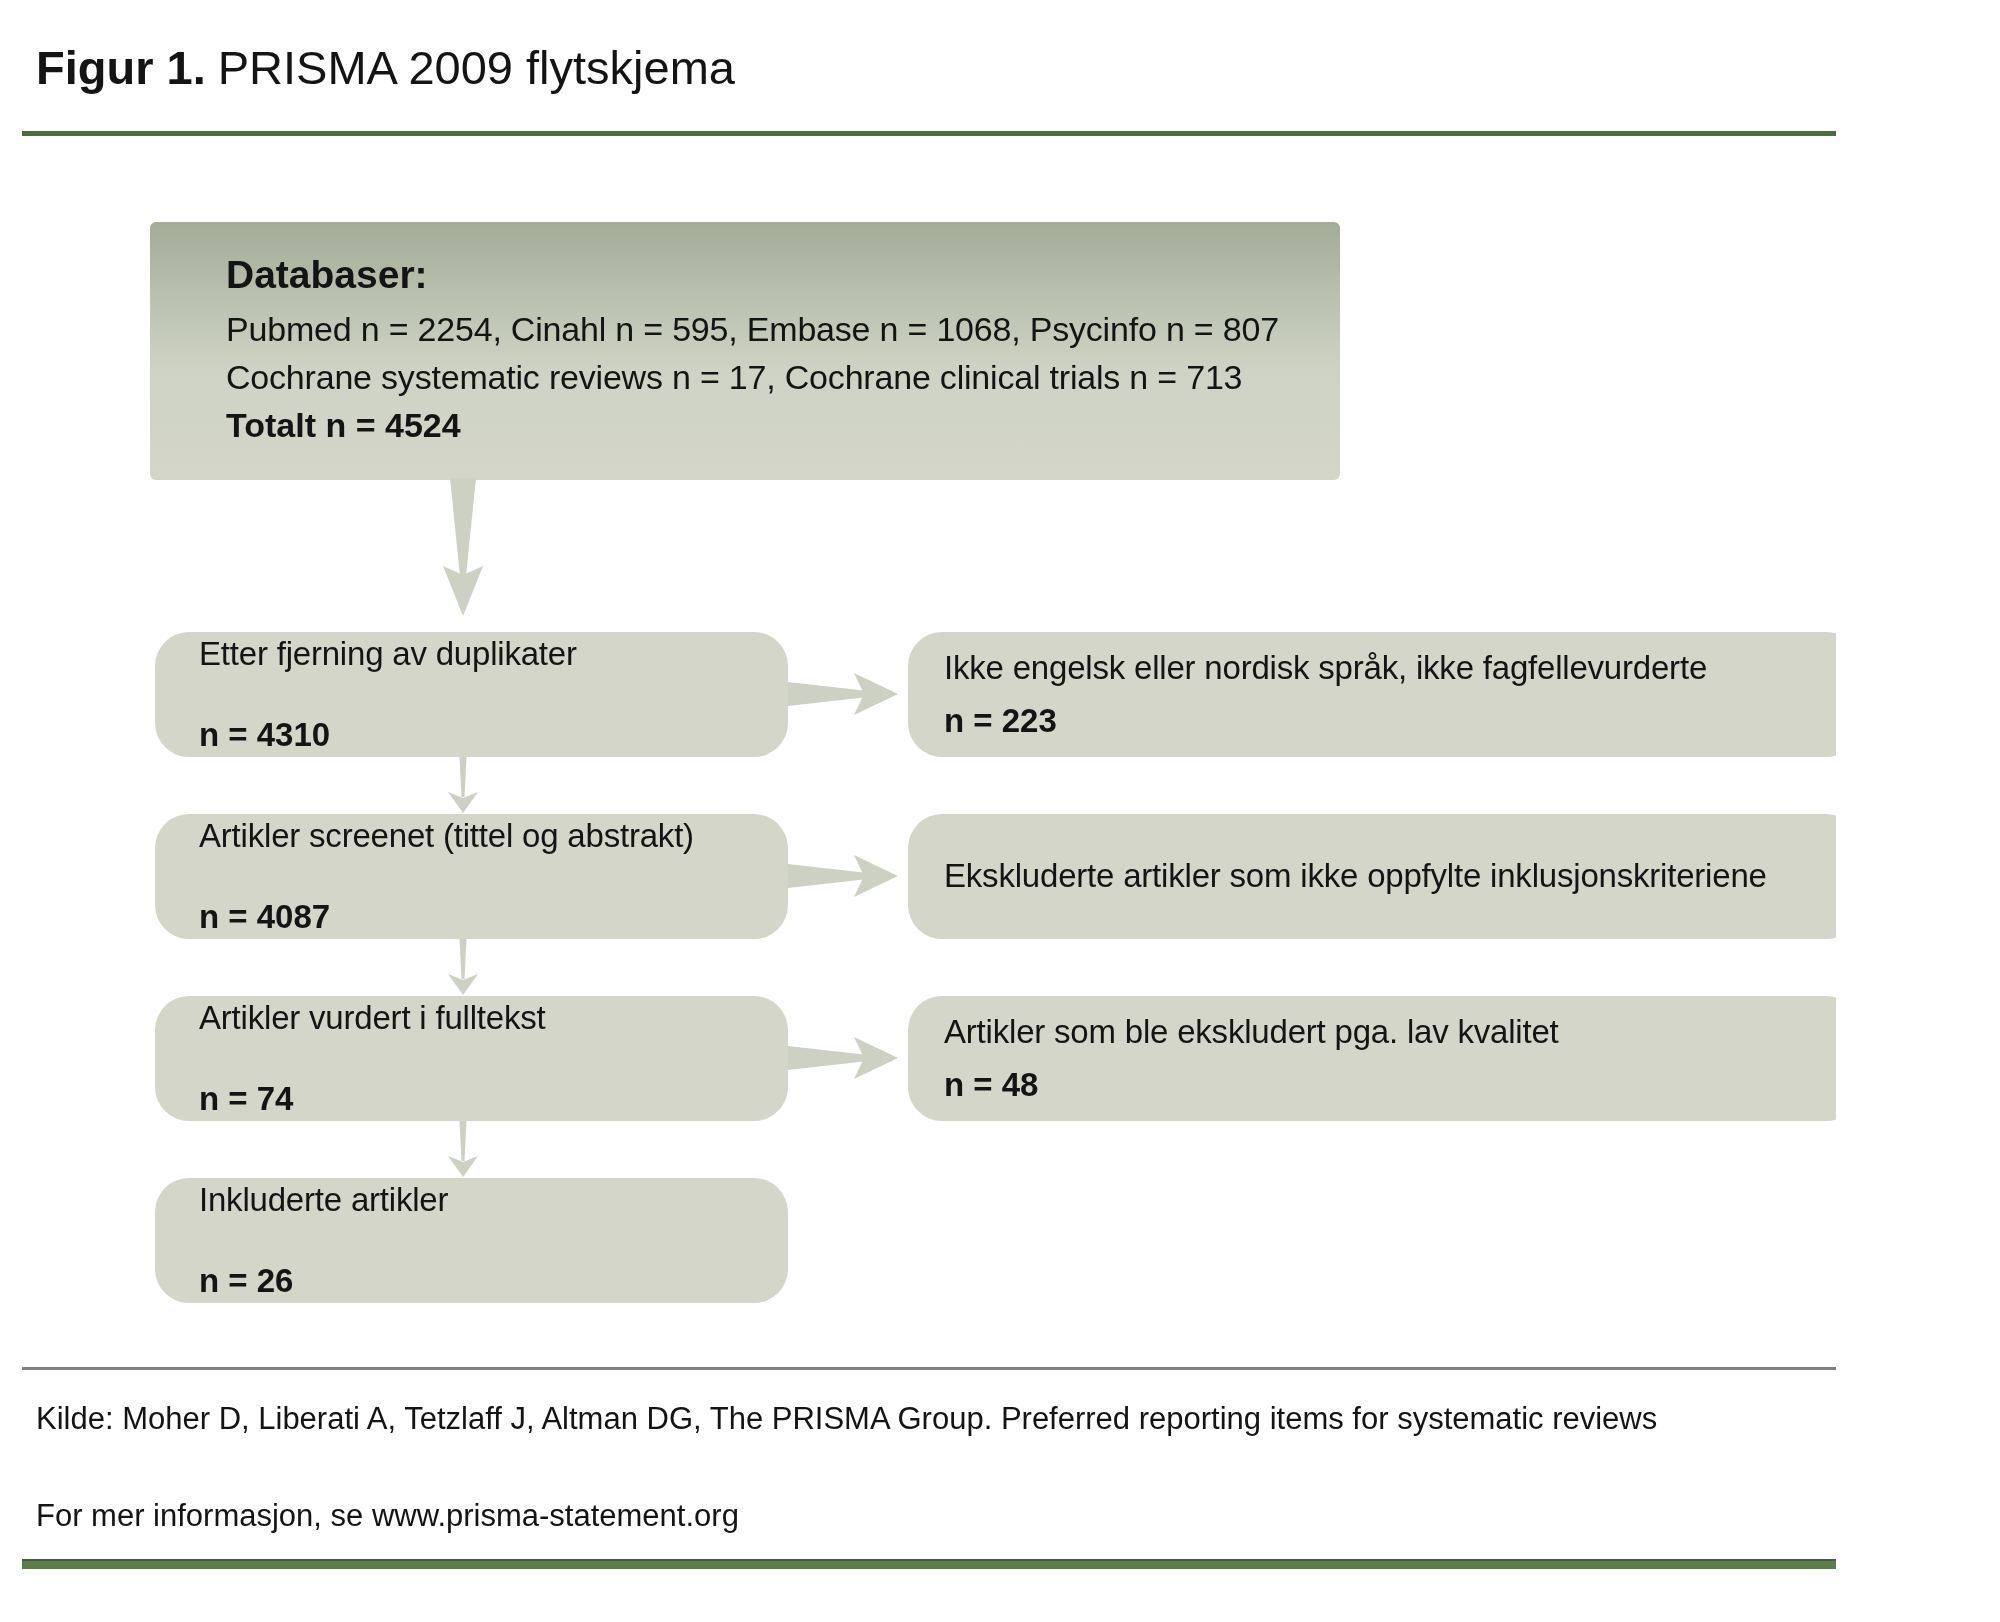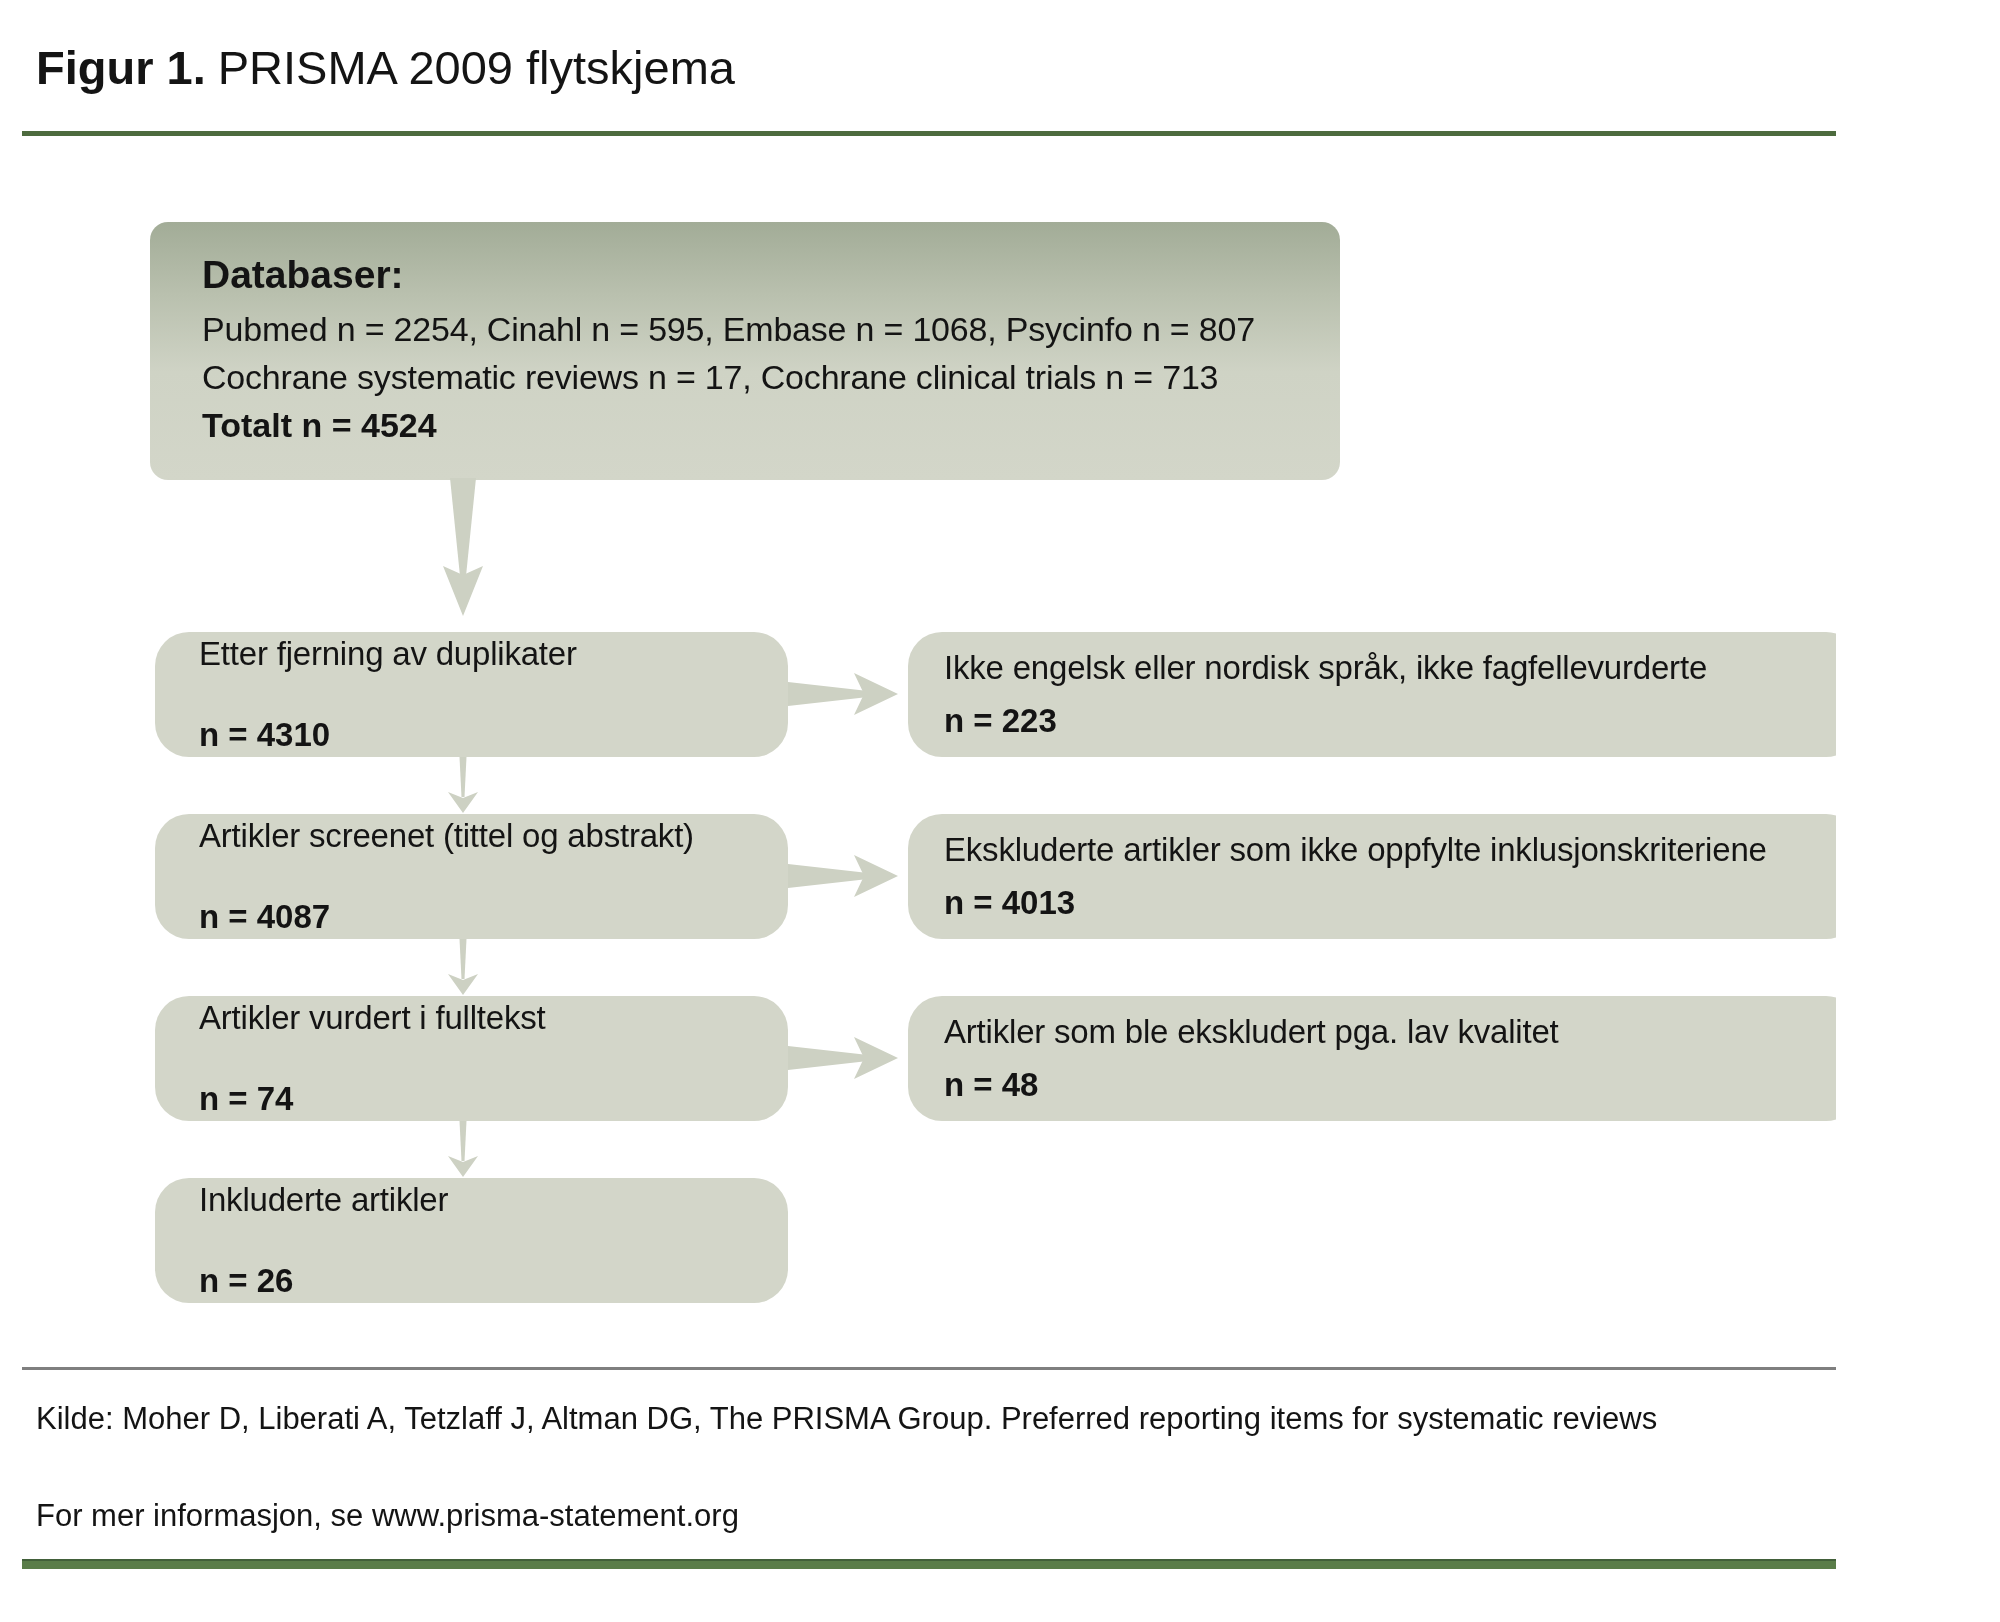--- a/index.html
+++ b/index.html
@@ -10,21 +10,21 @@
   .fig-title { position:absolute; left:36px; top:40px; font-size:47px; white-space:nowrap; }
   .fig-title .lbl { font-weight:700; }
   .fig-title .txt { font-weight:400; margin-left:12px; }
   .rule-green { position:absolute; left:22px; width:1956px; height:5px; background:var(--rule-green); }
   .rule-gray  { position:absolute; left:22px; top:1367px; width:1956px; height:3px; background:var(--rule-gray); }
   .bottom-bar { position:absolute; left:22px; top:1559px; width:1956px; height:8px;
                 background:var(--bottom-bar); border-top:2px solid var(--bottom-bar-edge); }
 
   .db-box {
     position:absolute; left:150px; top:222px; width:1190px; height:258px;
-    border-radius:18px; box-sizing:border-box; padding:0 52px;
+    border-radius:6px; box-sizing:border-box; padding:0 76px;
     display:flex; flex-direction:column; justify-content:center;
     background:linear-gradient(180deg, var(--box-gradient-top) 0%, #b9c0ae 28%, #cfd3c5 58%, var(--box-fill) 100%);
   }
   .db-heading { font-size:39px; font-weight:700; margin-bottom:8px; }
   .db-line    { font-size:34px; line-height:1.42; white-space:nowrap; letter-spacing:-0.2px; }
   .db-total   { font-size:34px; line-height:1.42; font-weight:700; }
 
   .flow-box {
     position:absolute; background:var(--box-fill); border-radius:34px;
     box-sizing:border-box; padding:0 44px;
@@ -84,21 +84,20 @@
   <div class="flow-box col-left row-3">
     <div class="label">Artikler screenet (tittel og abstrakt)</div>
     <div class="count">n = 4087</div>
   </div>
   <svg class="arrow" style="left:788px; top:846px" width="112" height="60" viewBox="0 0 112 60">
     <path fill="currentColor" d="M0,18 L0,42 L80,33 L80,27 Z"></path>
     <path fill="currentColor" d="M110,30 L66,9 L76,30 L66,51 Z"></path>
   </svg>
   <div class="flow-box col-right row-3">
     <div class="label">Ekskluderte artikler som ikke oppfylte inklusjonskriteriene</div>
-    <div class="count">n = 4013</div>
   </div>
   <svg class="arrow" style="left:443px; top:939px" width="40" height="57" viewBox="0 0 40 57">
     <path fill="currentColor" d="M16.5,0 L23.5,0 L21.5,40 L18.5,40 Z"></path>
     <path fill="currentColor" d="M20,56 L5,35 L20,41 L35,35 Z"></path>
   </svg>
 
   <div class="flow-box col-left row-4">
     <div class="label">Artikler vurdert i fulltekst</div>
     <div class="count">n = 74</div>
   </div>

